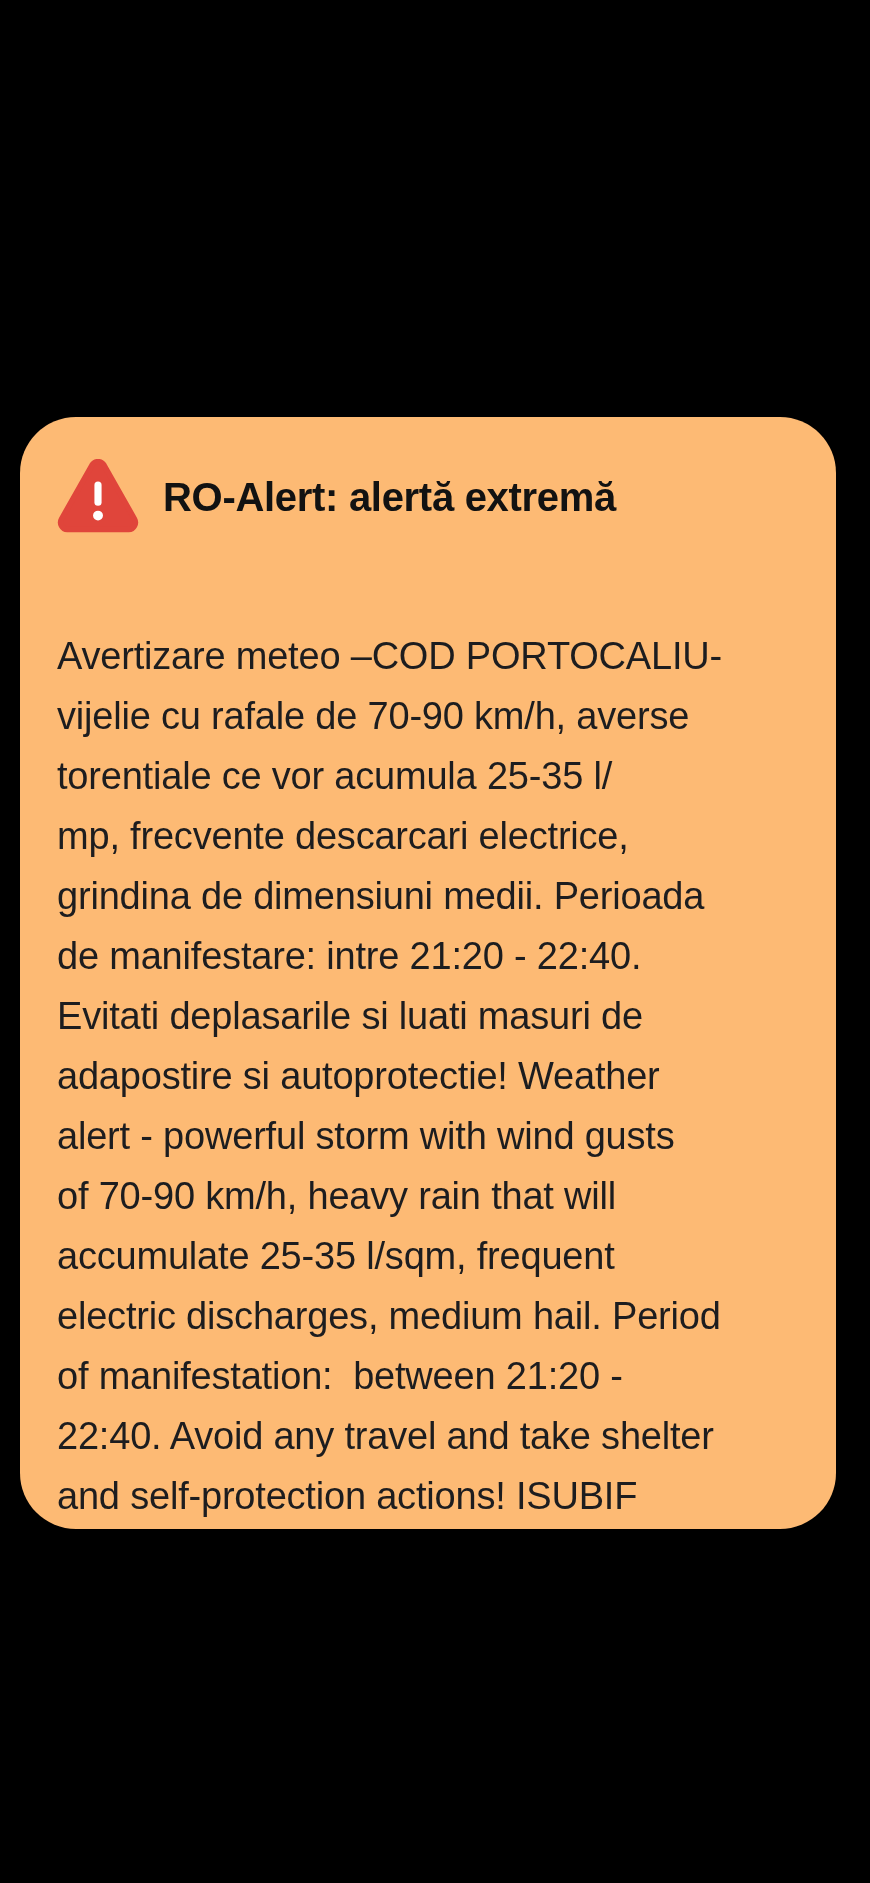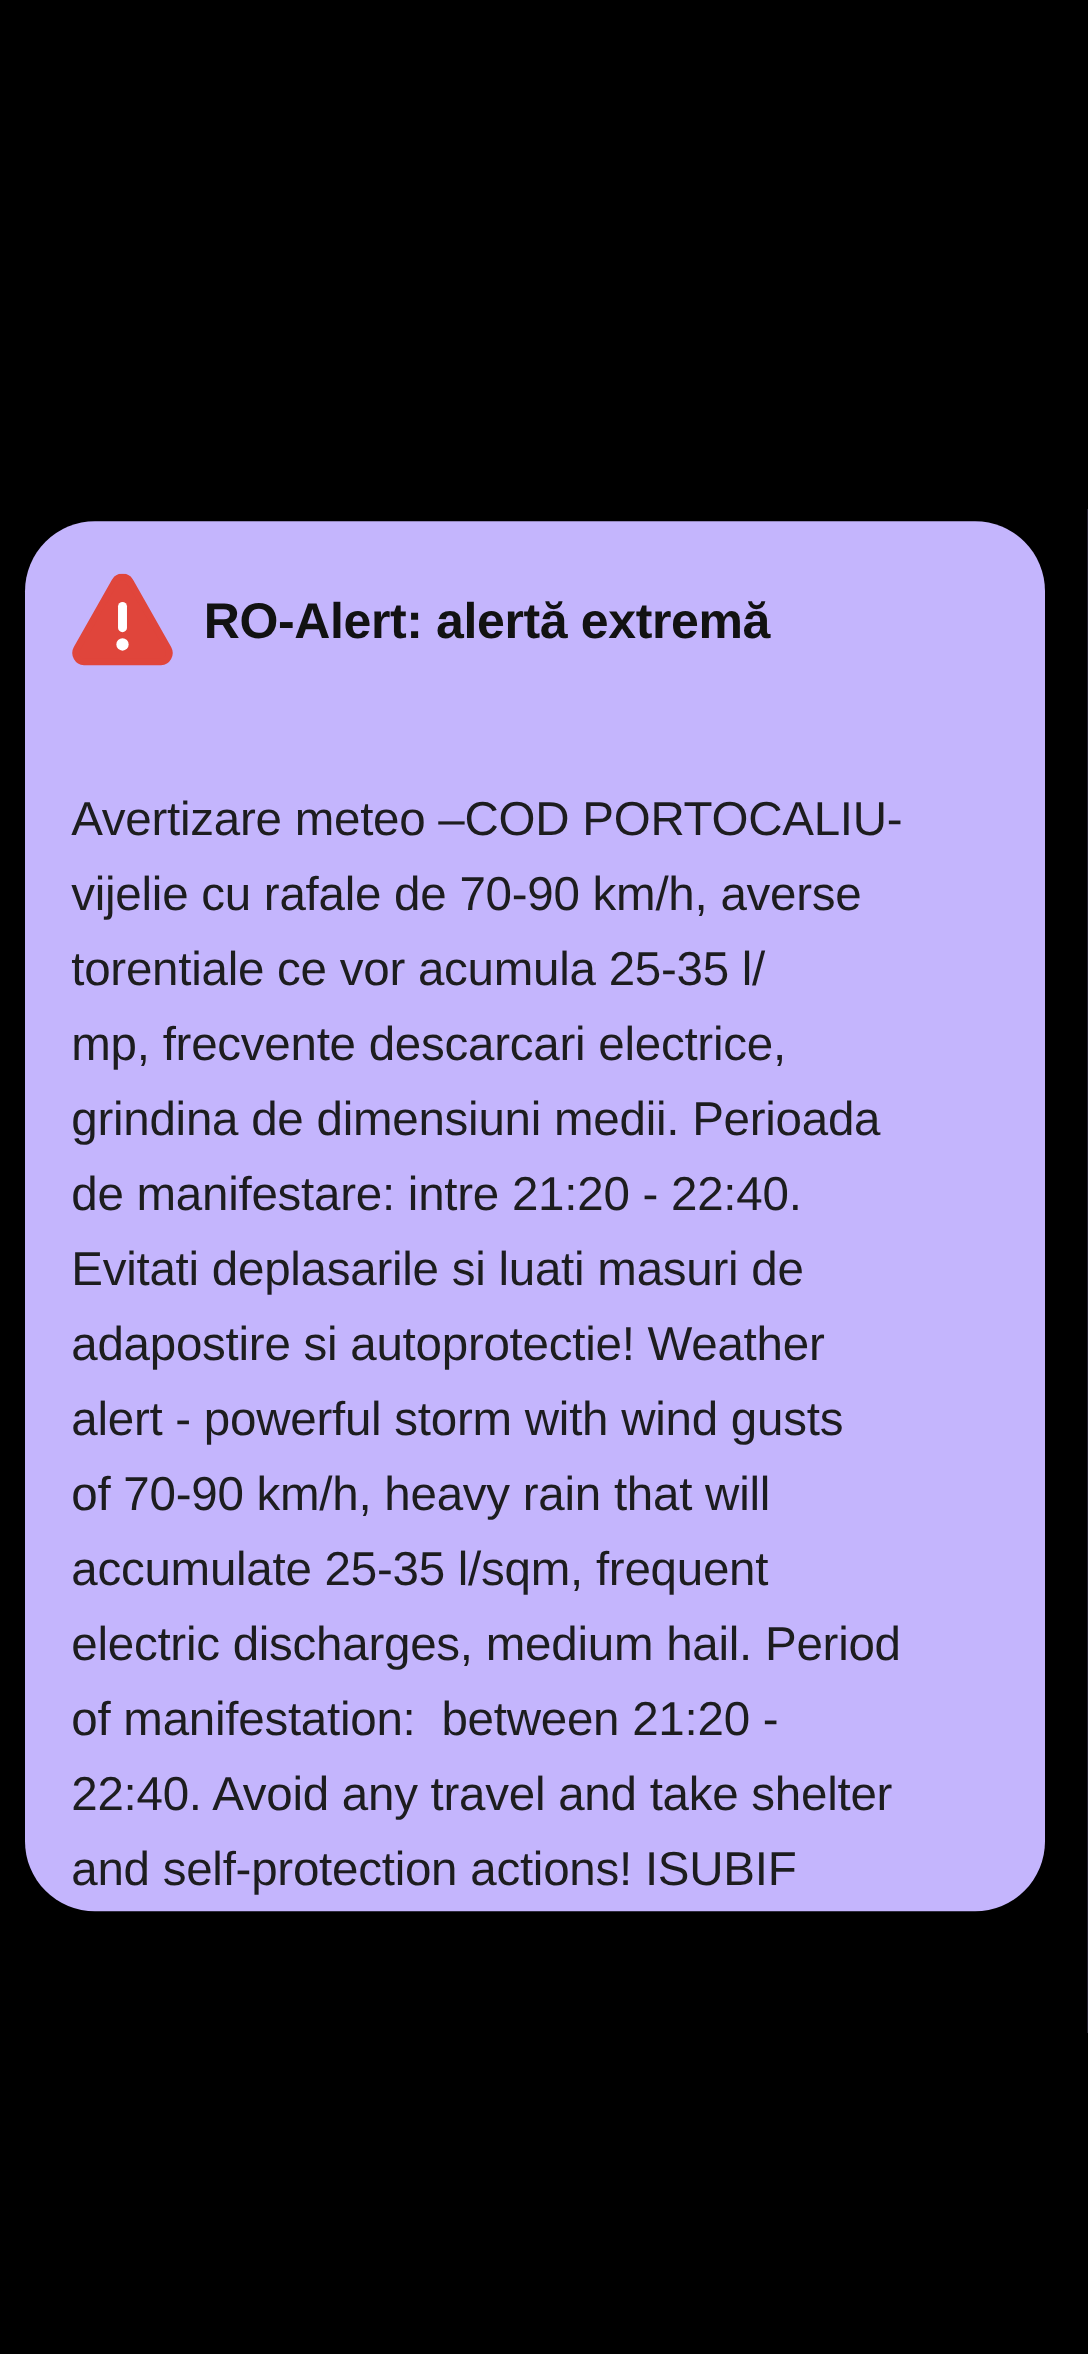--- a/index.html
+++ b/index.html
@@ -18,21 +18,21 @@
     position: absolute;
     inset: 0;
     background: #000000;
   }
   .alert-card {
     position: absolute;
     left: 20px;
     top: 417px;
     width: 816px;
     height: 1112px;
-    background: #c4b5fd;
+    background: #fdba74;
     border-radius: 56px;
     overflow: hidden;
     box-sizing: border-box;
   }
   .alert-header {
     display: flex;
     align-items: center;
     gap: 24px;
     padding: 42px 30px 0 37px;
   }

